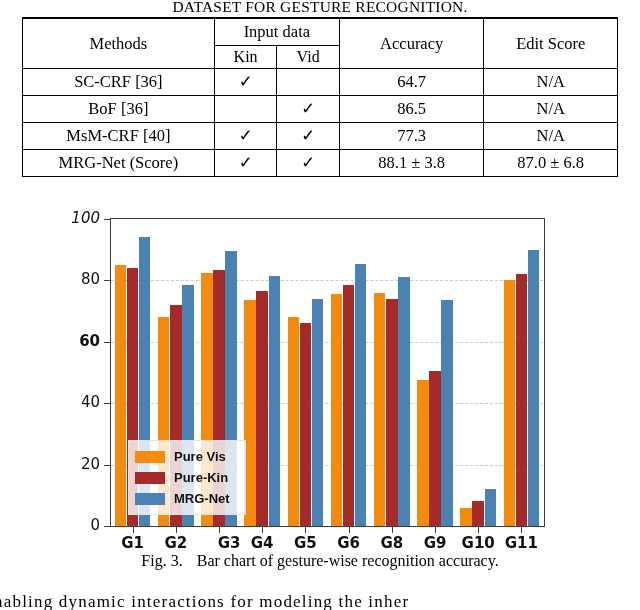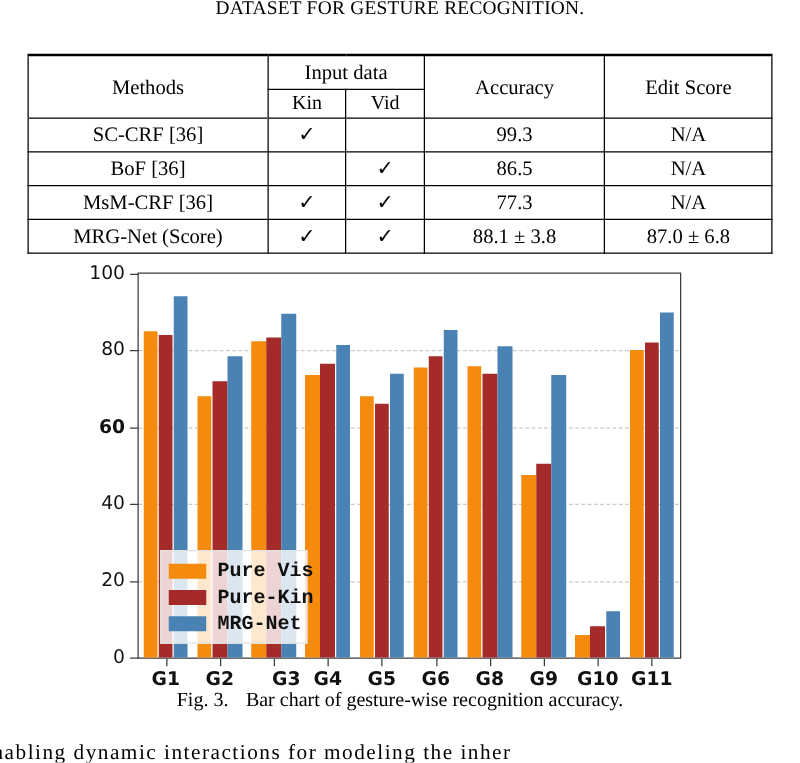--- a/index.html
+++ b/index.html
@@ -7,21 +7,21 @@
     width:640px;height:610px;background:#ffffff;
     font-family:"Liberation Serif", serif;
     color:#000;overflow:hidden;position:relative;
   }
   
   .table-caption{
     position:absolute;left:0;top:-2px;width:640px;text-align:center;
     font-family:"Liberation Serif", serif;font-size:15.5px;letter-spacing:0.2px;
   }
   
-  .tbl-wrap{position:absolute;left:22px;top:43px;width:516px;}
+  .tbl-wrap{position:absolute;left:22px;top:17px;width:516px;}
   table.paper-table{
     border-collapse:collapse;width:596px;
     font-family:"Liberation Serif", serif;font-size:16px;
   }
   table.paper-table td, table.paper-table th{
     border:1px solid #000;text-align:center;font-weight:normal;
     padding:1px 2px;line-height:1.18;
   }
   table.paper-table .outer-top td{border-top:2px solid #000;}
   .col-methods{width:196px;}
@@ -54,21 +54,21 @@
   .bars-layer{position:absolute;left:111px;top:14px;width:432px;height:307px;}
   
   .legend{
     position:absolute;left:128px;top:235px;width:118px;
     background:rgba(255,255,255,0.80);border:1px solid #e2e2e2;
     padding:5px 7px 5px 6px;box-sizing:border-box;
   }
   .legend-row{display:flex;align-items:center;height:21px;}
   .legend-swatch{width:30px;height:12px;margin-right:9px;flex:none;}
   .legend-label{
-    font-family:Liberation Mono, monospace;font-size:16px;font-weight:bold;color:#111;
+    font-family:Liberation Sans, sans-serif;font-size:13px;font-weight:bold;color:#111;
     white-space:nowrap;
   }
   
   .fig-caption{
     position:absolute;left:0;top:552px;width:640px;text-align:center;
     font-family:"Liberation Serif", serif;font-size:16px;
   }
   .fig-caption .fignum{margin-right:14px;}
   
   .clip-text{
@@ -93,32 +93,32 @@
         <td class="col-edit hdr-cell" rowspan="2">Edit Score</td>
       </tr>
       <tr>
         <td class="col-kin sub-cell">Kin</td>
         <td class="col-vid sub-cell">Vid</td>
       </tr>
       <tr class="body-row">
         <td>SC-CRF [36]</td>
         <td class="check">✓</td>
         <td class="check"></td>
-        <td>99.3</td>
+        <td>64.7</td>
         <td>N/A</td>
       </tr>
       <tr class="body-row">
         <td>BoF [36]</td>
         <td class="check"></td>
         <td class="check">✓</td>
         <td>86.5</td>
         <td>N/A</td>
       </tr>
       <tr class="body-row">
-        <td>MsM-CRF [36]</td>
+        <td>MsM-CRF [40]</td>
         <td class="check">✓</td>
         <td class="check">✓</td>
         <td>77.3</td>
         <td>N/A</td>
       </tr>
       <tr class="body-row bold-row">
         <td>MRG-Net (Score)</td>
         <td class="check">✓</td>
         <td class="check">✓</td>
         <td>88.1 ± 3.8</td>
@@ -141,21 +141,21 @@
       <div class="ytick-text" style="top: 321px;">0</div>
       <div class="ytick-mark" style="top: 259.6px;"></div>
       <div class="ytick-text" style="top: 259.6px;">20</div>
       <div class="ytick-mark" style="top: 198.2px;"></div>
       <div class="ytick-text" style="top: 198.2px;">40</div>
       <div class="ytick-mark" style="top: 136.8px;"></div>
       <div class="ytick-text" style="top: 136.8px; font-weight: bold;">60</div>
       <div class="ytick-mark" style="top: 75.4px;"></div>
       <div class="ytick-text" style="top: 75.4px;">80</div>
       <div class="ytick-mark" style="top: 14px;"></div>
-      <div class="ytick-text" style="top: 14px;">100</div>
+      <div class="ytick-text" style="top: 14px; font-style: italic;">100</div>
     </div>
   <div class="bars-layer" id="bars-layer">
       <div class="bar" title="Pure Vis G1: 85" style="left: 3.75px; width: 11.5px; height: 260.95px; background: rgb(245, 139, 12);"></div>
       <div class="bar" title="Pure-Kin G1: 84" style="left: 15.85px; width: 11.5px; height: 257.88px; background: rgb(165, 42, 42);"></div>
       <div class="bar" title="MRG-Net G1: 94" style="left: 27.95px; width: 11.5px; height: 288.58px; background: rgb(74, 130, 180);"></div>
       <div class="bar" title="Pure Vis G2: 68" style="left: 46.95px; width: 11.5px; height: 208.76px; background: rgb(245, 139, 12);"></div>
       <div class="bar" title="Pure-Kin G2: 72" style="left: 59.05px; width: 11.5px; height: 221.04px; background: rgb(165, 42, 42);"></div>
       <div class="bar" title="MRG-Net G2: 78.5" style="left: 71.15px; width: 11.5px; height: 240.995px; background: rgb(74, 130, 180);"></div>
       <div class="bar" title="Pure Vis G3: 82.5" style="left: 90.15px; width: 11.5px; height: 253.275px; background: rgb(245, 139, 12);"></div>
       <div class="bar" title="Pure-Kin G3: 83.5" style="left: 102.25px; width: 11.5px; height: 256.345px; background: rgb(165, 42, 42);"></div>

